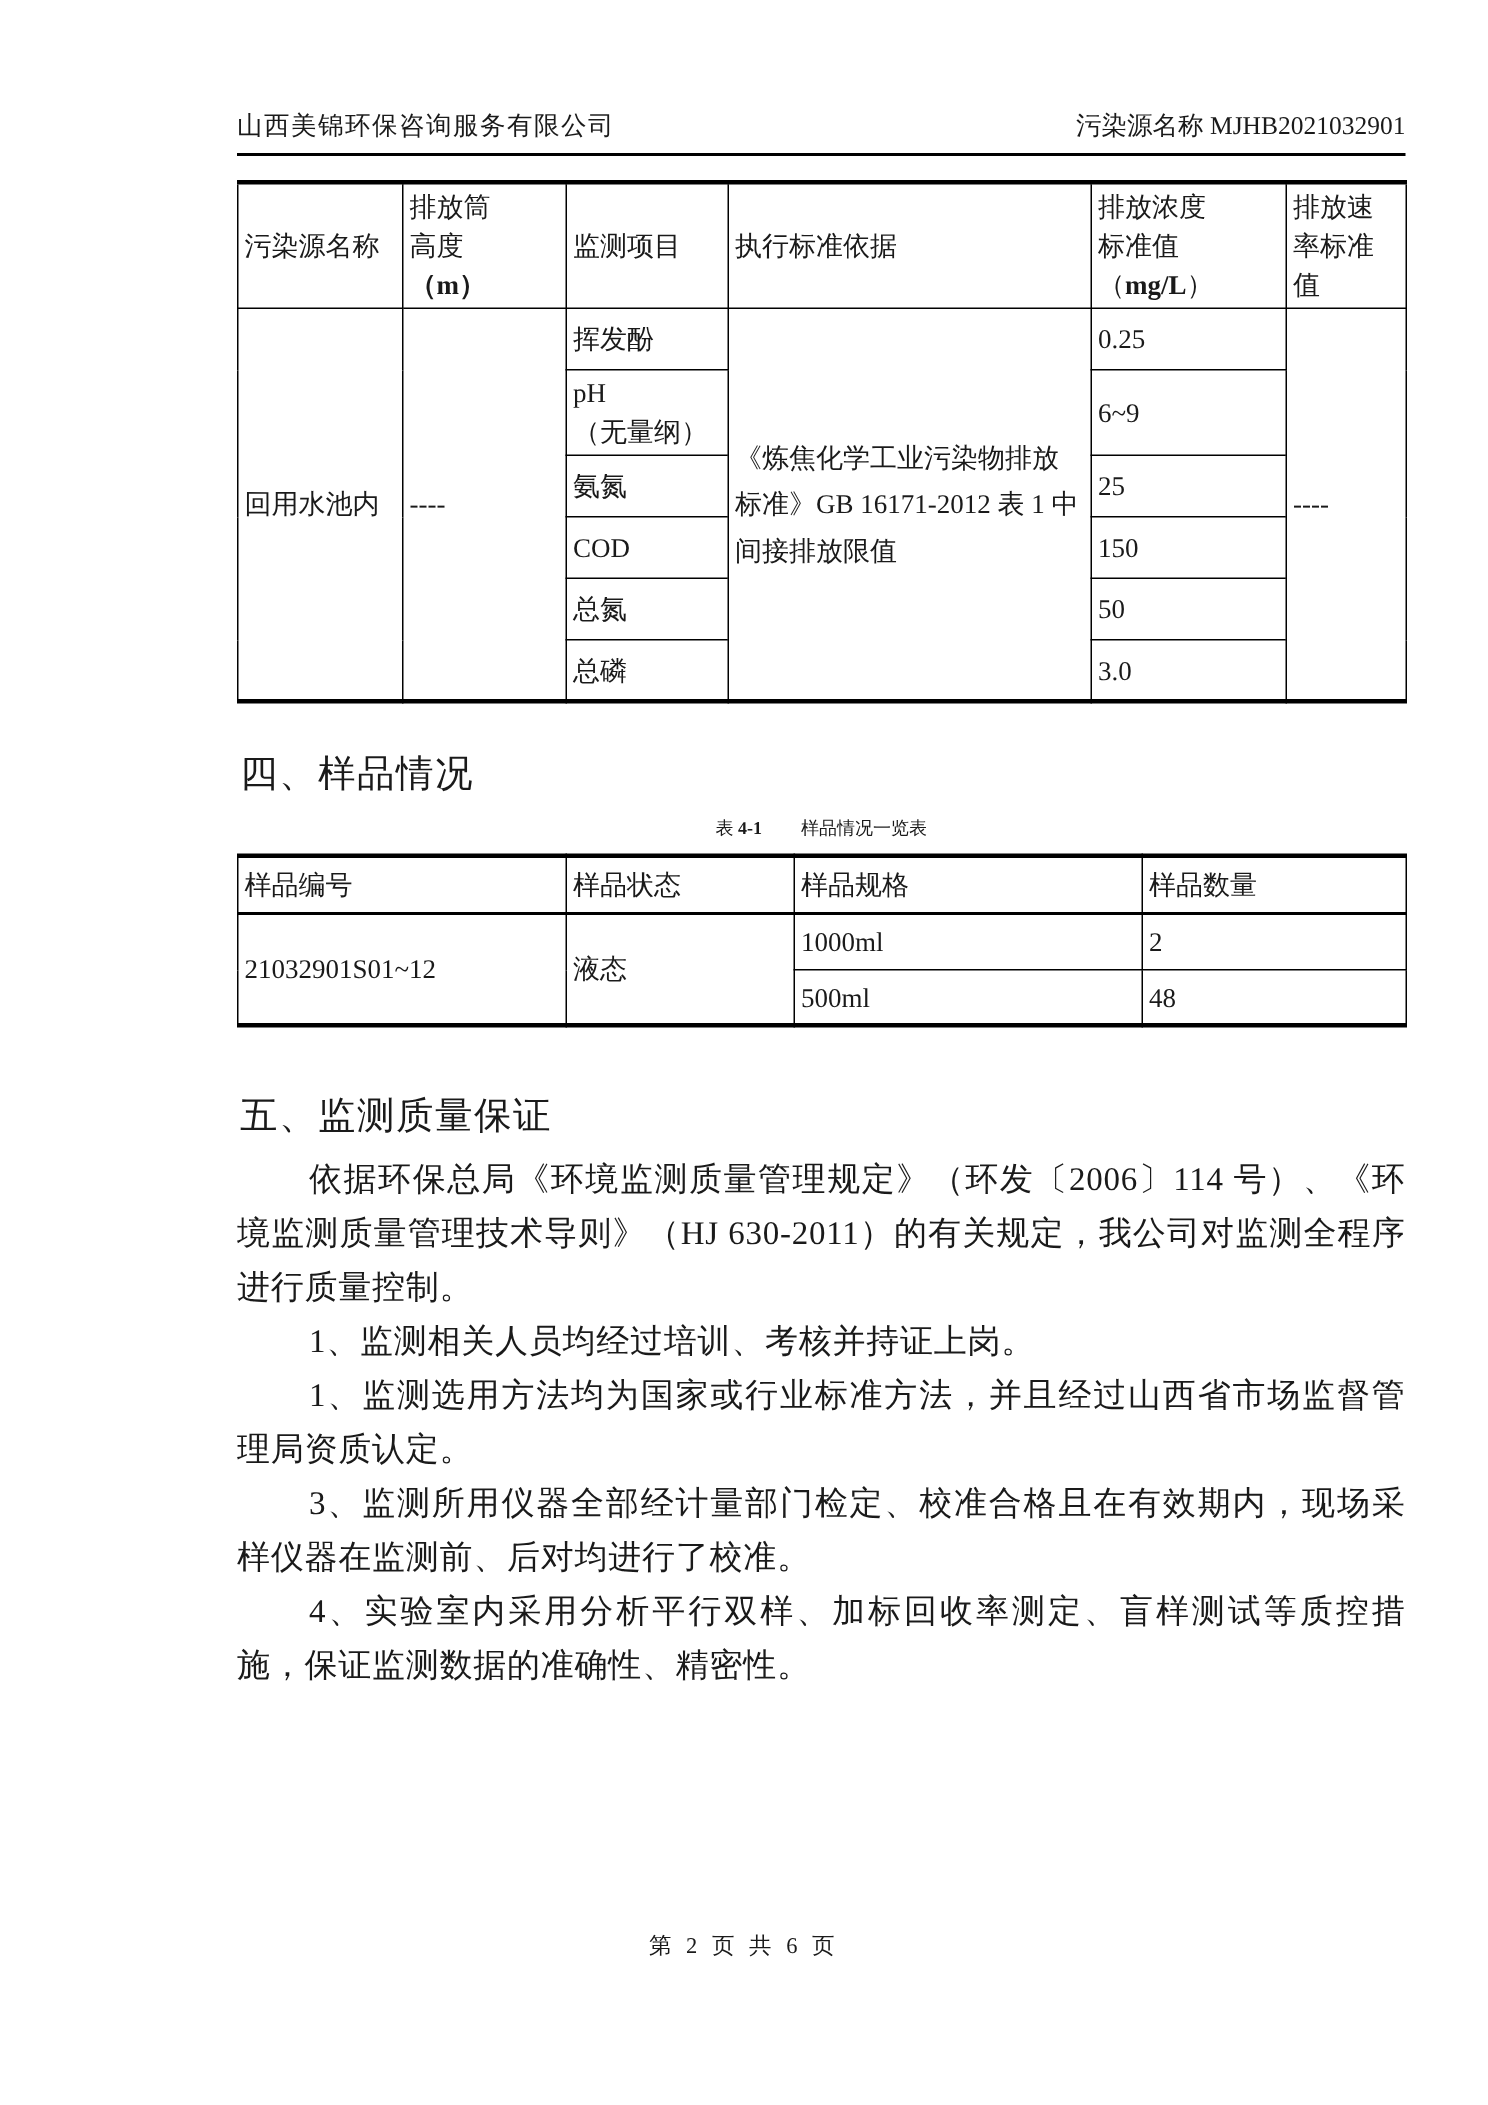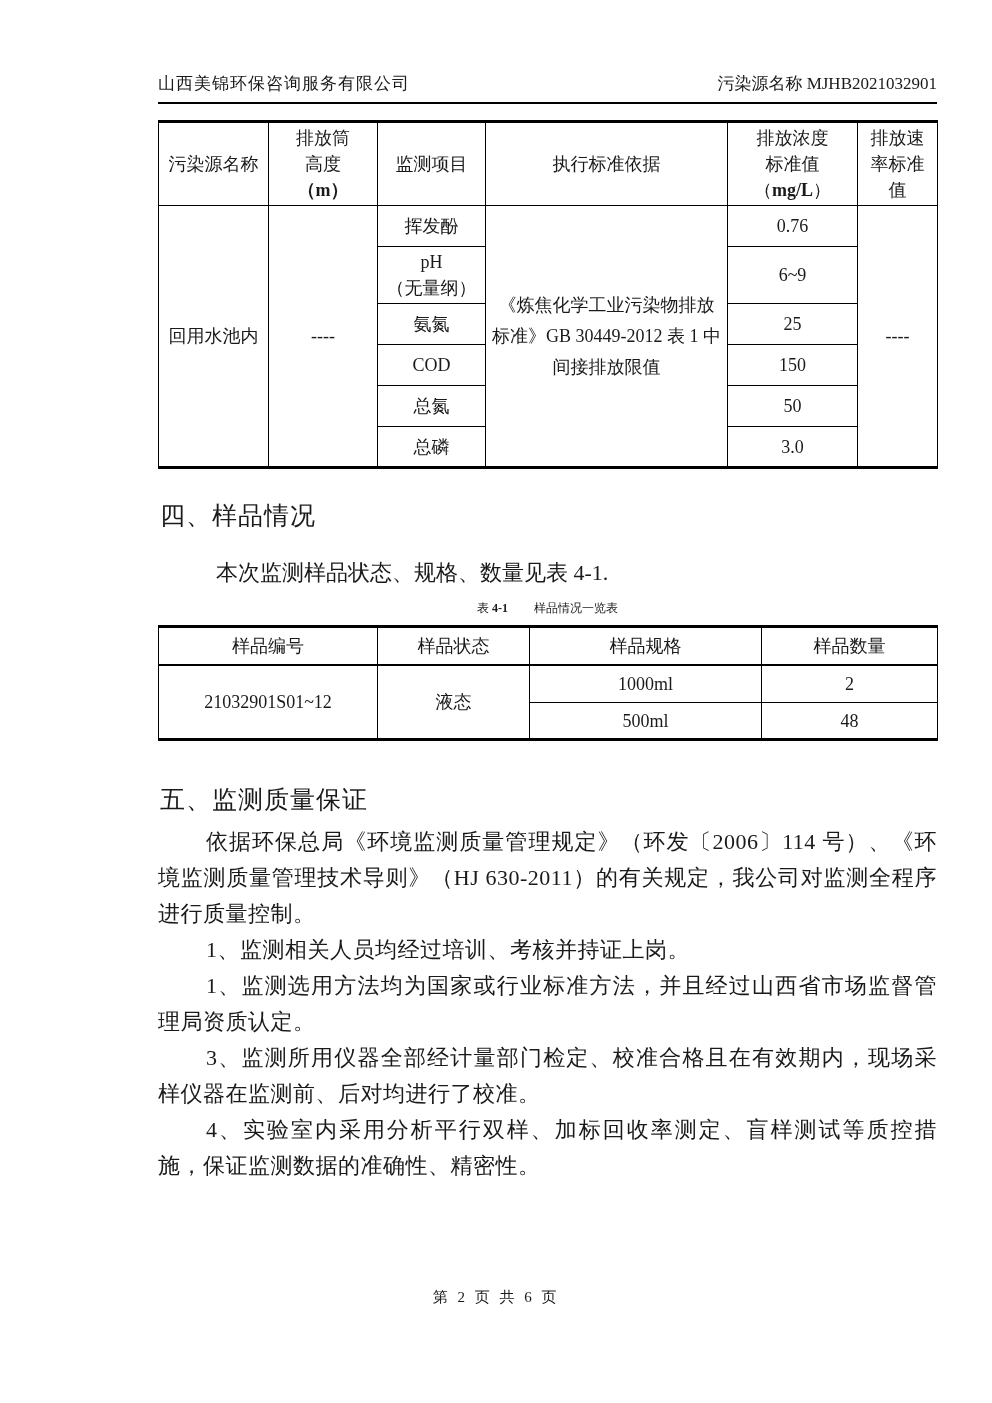--- a/index.html
+++ b/index.html
@@ -25,21 +25,20 @@
     border-bottom: 2px solid #000;
     padding-bottom: 7px;
   }
   .doc-header .co   { font-size: 17px; letter-spacing: 1px; }
   .doc-header .rpt  { font-size: 17px; }
 
   
   table { border-collapse: collapse; width: 779px; table-layout: fixed; }
   td {
     border: 1px solid #000;
-    text-align: center;
     vertical-align: middle;
     font-size: 18px;
     line-height: 1.45;
     padding: 2px 4px;
   }
   .std-table  { margin-top: 16px; border-top: 3px solid #000; border-bottom: 3px solid #000; }
   .smp-table  { margin-top: 8px;  border-top: 3px solid #000; border-bottom: 3px solid #000; }
   .smp-table .hrow td { border-bottom: 2px solid #000; }
   .pre { white-space: pre-line; }
   .bold { font-weight: bold; }
@@ -112,22 +111,22 @@
             <span>标准值（</span><span class="bold">mg/L</span><span>）</span>
           </td>
           <td class="pre">排放速
 率标准
 值</td>
         </tr>
         <tr style="height:41px">
           <td rowspan="6">回用水池内</td>
           <td rowspan="6">----</td>
           <td>挥发酚</td>
-          <td rowspan="6" style="line-height:1.7">《炼焦化学工业污染物排放标准》GB 30449-2012 表 1 中间接排放限值</td>
-          <td>0.76</td>
+          <td rowspan="6" style="line-height:1.7">《炼焦化学工业污染物排放标准》GB 16171-2012 表 1 中间接排放限值</td>
+          <td>0.25</td>
           <td rowspan="6">----</td>
         </tr>
         <tr style="height:41px">
           <td class="pre">pH
 （无量纲）</td>
           <td>6~9</td>
         </tr>
         <tr style="height:41px">
           <td>氨氮</td>
           <td>25</td>
@@ -142,21 +141,20 @@
         </tr>
         <tr style="height:41px">
           <td>总磷</td>
           <td>3.0</td>
         </tr>
       </tbody>
     </table>
 
     <div class="sec-title h4">四、样品情况</div>
 
-    <p class="intro">本次监测样品状态、规格、数量见表 4-1.</p>
 
     <div class="tbl-caption">
       <span>表 </span><span class="bold">4-1</span><span class="cap-title">样品情况一览表</span>
     </div>
 
     <table class="smp-table">
       <colgroup>
         <col style="width:219px">
           <col style="width:152px">
           <col style="width:232px">

